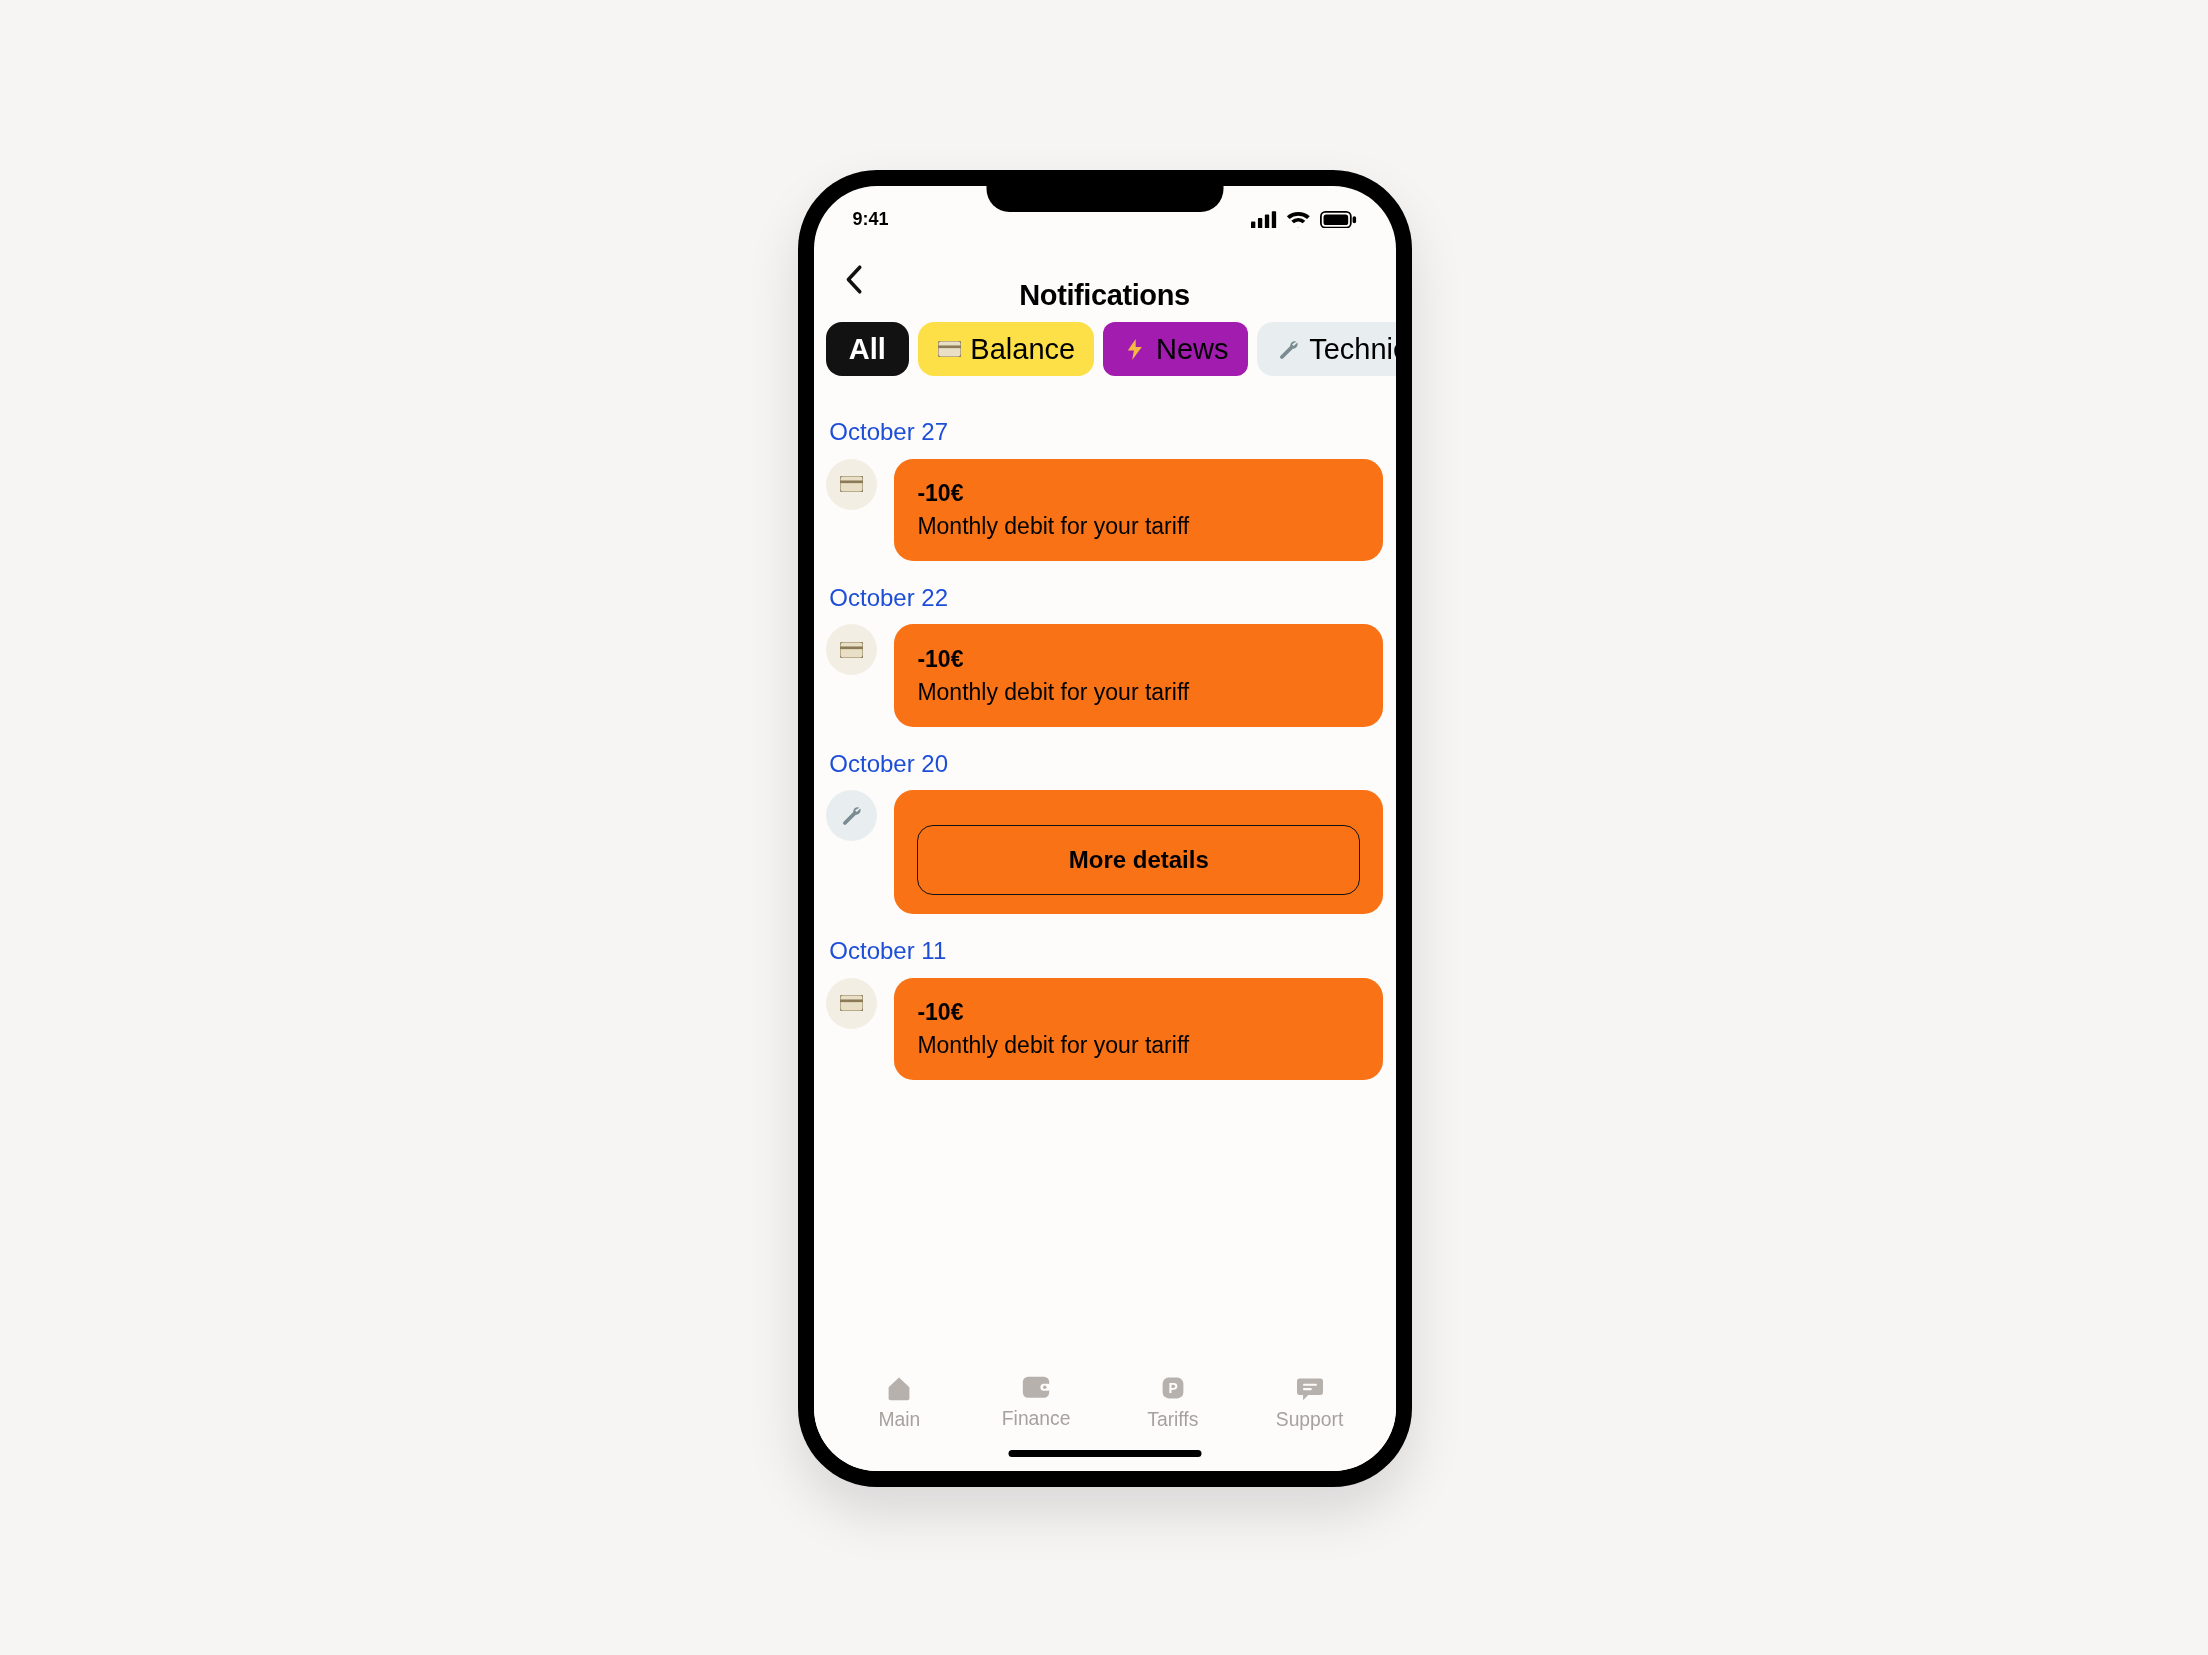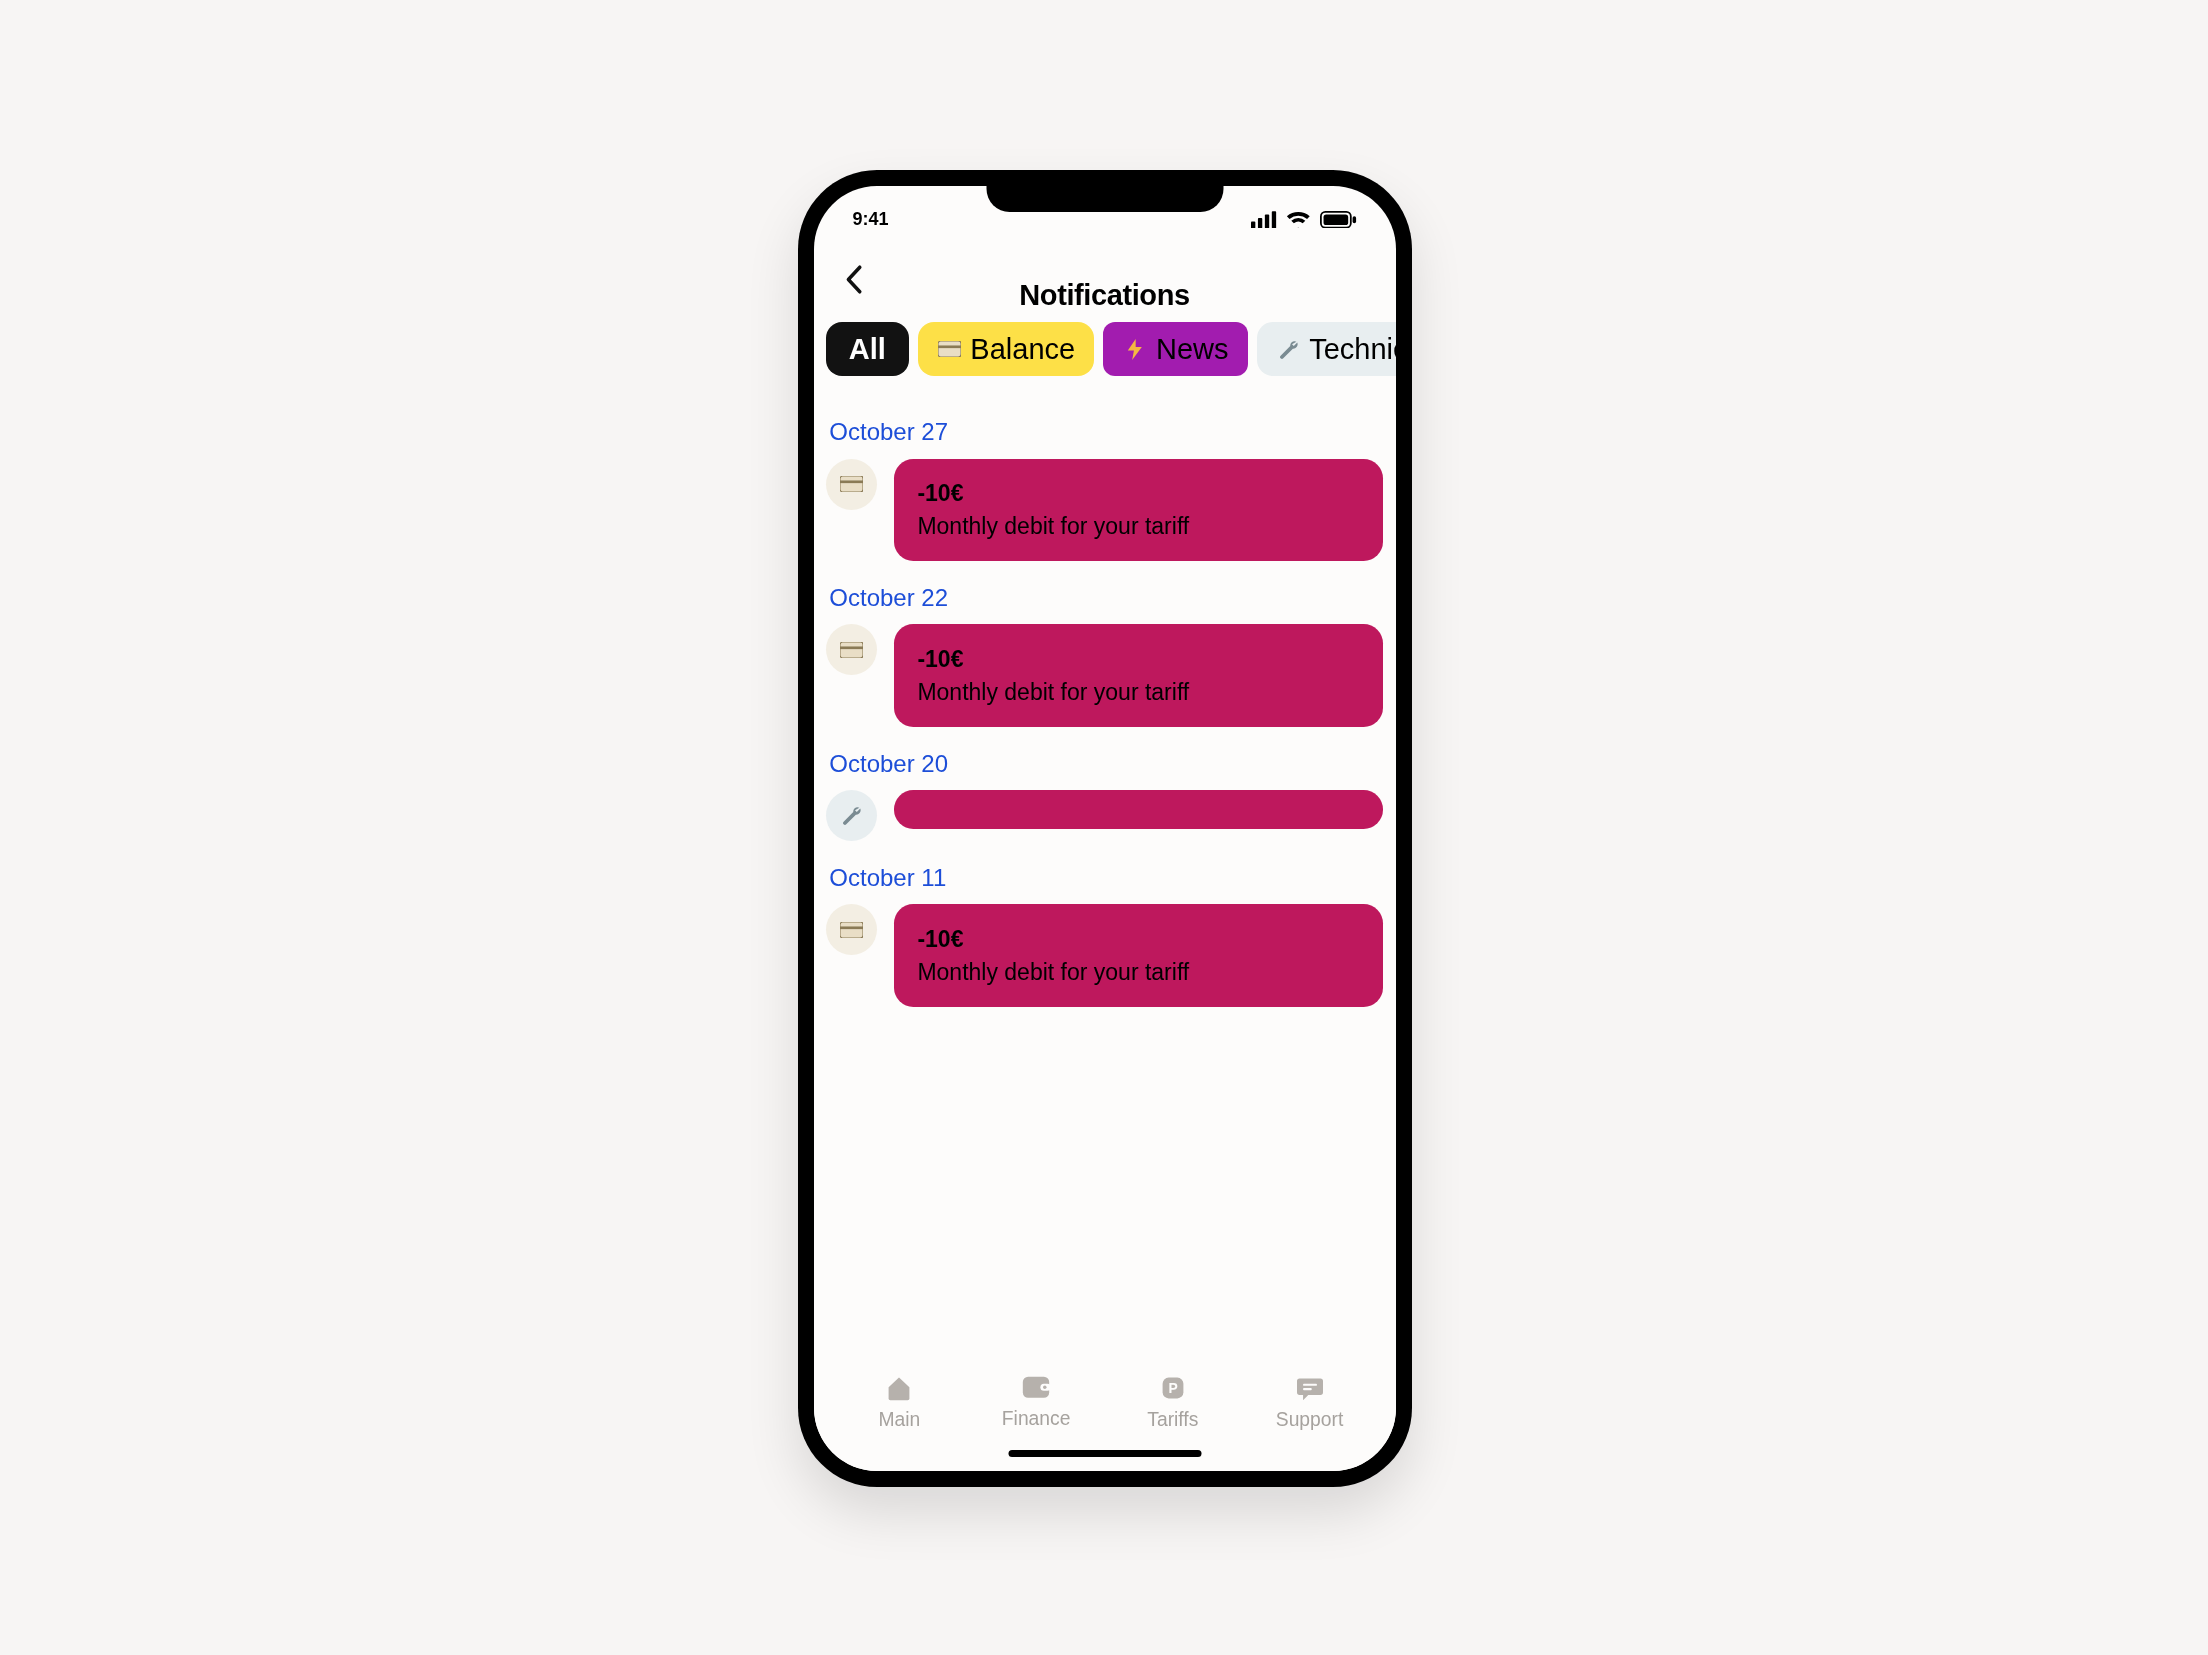--- a/index.html
+++ b/index.html
@@ -130,21 +130,21 @@
   .avatar {
     width: 51px; height: 51px;
     border-radius: 50%;
     display: flex; align-items: center; justify-content: center;
     flex-shrink: 0;
   }
   .avatar-balance { background: #f3eee3; }
   .avatar-news { background: #fbeaec; }
   .avatar-tech { background: #e8eef0; }
   .bubble {
-    background: #be185d;
+    background: #f97316;
     border-radius: 19.3px;
     padding: 19.3px 23px;
     flex: 1;
     font-size: 23px;
     line-height: 1.35;
   }
   .bubble .amount, .bubble .headline { font-weight: 700; margin-bottom: 1.8px; }
   .bubble .desc { font-weight: 400; }
   .details-btn {
     margin-top: 16px;
@@ -294,20 +294,21 @@
         </div>
 
         <div class="date-label">October 20</div>
         <div class="row">
           <div class="avatar avatar-tech">
             <svg width="21" height="21" viewBox="0 0 24 24">
                 <path d="M21 3 a5 5 0 0 0 -7 5 l-11 11 a2 2 0 0 0 3 3 l11 -11 a5 5 0 0 0 5 -7 l-4 4 -2 -2 z" fill="#7a8b92"></path>
               </svg>
           </div>
           <div class="bubble">
+            <div class="details-btn">More details</div>
           </div>
         </div>
 
         <div class="date-label">October 11</div>
         <div class="row">
           <div class="avatar avatar-balance">
             <svg width="23" height="16" viewBox="0 0 26 18">
                 <rect x="0" y="0" width="26" height="18" rx="3" fill="#e9dec6" stroke="#8a7a55" stroke-width="1.2"></rect>
                 <rect x="0" y="5" width="26" height="3" fill="#8a7a55"></rect>
               </svg>

